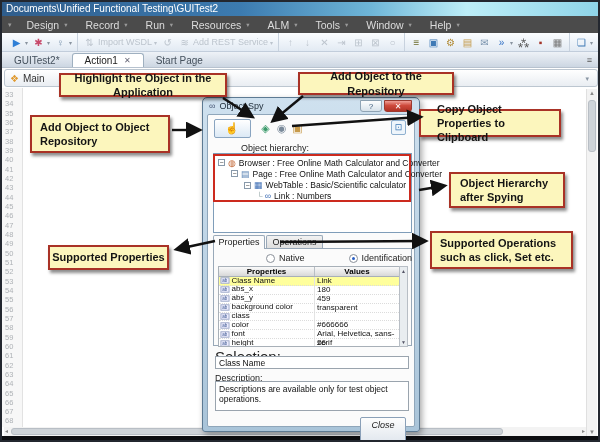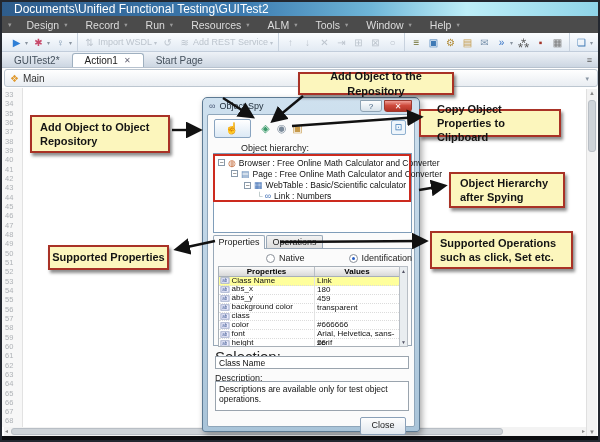--- a/index.html
+++ b/index.html
@@ -5,21 +5,21 @@
   * { margin:0; padding:0; box-sizing:border-box; }
   html,body { background:#e8e8e8; }
   body { font-family:"Liberation Sans", sans-serif; }
   .stage { position:relative; width:600px; height:442px; background:#fff; overflow:hidden;
            border:2px solid #23272f; }
   .abs { position:absolute; }
 
   
   .titlebar { left:0; top:0; width:100%; height:14px;
     background:linear-gradient(90deg,#2f5d8c 0%,#3c7bb0 40%,#6fb6d8 62%,#bdeef8 78%,#8fd4e8 100%);
-    color:#fff; font-size:12px; line-height:14px; padding-left:12px; white-space:nowrap; }
+    color:#fff; font-size:10px; line-height:14px; padding-left:4px; white-space:nowrap; }
 
   
   .menubar { left:0; top:14px; width:100%; height:17px; background:#4b4b4b;
     display:flex; align-items:center; }
   .menu-overflow { color:#9a9a9a; font-size:7px; padding:0 6px 0 6px; }
   .menu-item { color:#dcdcdc; font-size:10.5px; padding:0 9px; cursor:default; display:flex; align-items:center; }
   .menu-item .mi-c { color:#9a9a9a; font-size:6.5px; margin-left:5px; }
 
   
   .toolbar { left:0; top:31px; width:100%; height:19px;
@@ -129,22 +129,22 @@
   .pt-scroll { position:absolute; right:3px; top:17px; width:9px; height:81px; background:#e9edf0;
     border:1px solid #b8bec5; }
   .pt-scroll .arr { position:absolute; left:0; width:100%; text-align:center; font-size:5px; color:#556; }
 
   .sel-lbl { left:7px; top:233px; font-size:15px; color:#222; }
   .sel-input { left:7px; top:241px; width:194px; height:13px; border:1px solid #9aa4ae; background:#fff;
     font-size:8.5px; padding:0 3px; font-family:"Liberation Sans",sans-serif; color:#111; }
   .desc-lbl { left:7px; top:258px; font-size:9px; color:#222; }
   .desc-box { left:7px; top:266px; width:194px; height:30px; border:1px solid #9aa4ae; background:#fff;
     font-size:8.5px; padding:2px 3px; color:#111; }
-  .close-btn { left:152px; top:302px; width:46px; height:18px; border:1px solid #8aa0b8; border-radius:2px;
-    background:linear-gradient(#fdfdfd,#e1e7ee); font-size:9px; color:#222; text-align:center; line-height:14px; }
+  .close-btn { left:152px; top:302px; width:46px; height:26px; border:1px solid #8aa0b8; border-radius:2px;
+    background:linear-gradient(#fdfdfd,#e1e7ee); font-size:9px; color:#222; text-align:center; line-height:14px;font-style:italic; }
 
   
   .ann { position:absolute; z-index:50; background:#fcf6bd; border:2px solid #a93226;
     box-shadow:2px 3px 3px rgba(0,0,0,.45); font-weight:bold; color:#141414; font-size:11px;
     line-height:1.3; display:flex; align-items:center; }
   .ann.center { justify-content:center; text-align:center; }
   .a1 { left:57px;  top:71px;  width:168px; height:24px; }
   .a2 { left:296px; top:70px;  width:156px; height:23px; }
   .a3 { left:28px;  top:113px; width:140px; height:38px; padding-left:8px; }
   .a4 { left:417px; top:107px; width:142px; height:28px; padding-left:16px; }
@@ -484,20 +484,21 @@
       </div>
 
       <div class="abs sel-lbl">Selection:</div>
       <input class="abs sel-input" value="Class Name" style="">
       <div class="abs desc-lbl">Description:</div>
       <div class="abs desc-box">Descriptions are available only for test object operations.</div>
       <div class="abs close-btn">Close</div>
     </div>
   </div>
 
+  <div class="ann a1 center">Highlight the Object in the Application</div>
   <div class="ann a2 center">Add Object to the Repository</div>
   <div class="ann a3">Add Object to Object Repository</div>
   <div class="ann a4">Copy Object Properties to Clipboard</div>
   <div class="ann a6 center">Supported Properties</div>
   <div class="ann a5">Object Hierarchy after Spying</div>
   <div class="ann a7">Supported Operations such as click, Set etc.</div>
 
   <svg class="arrows" viewBox="0 0 600 442">
     <defs>
       <marker id="ah" markerWidth="7" markerHeight="7" refX="5" refY="3.5" orient="auto">

